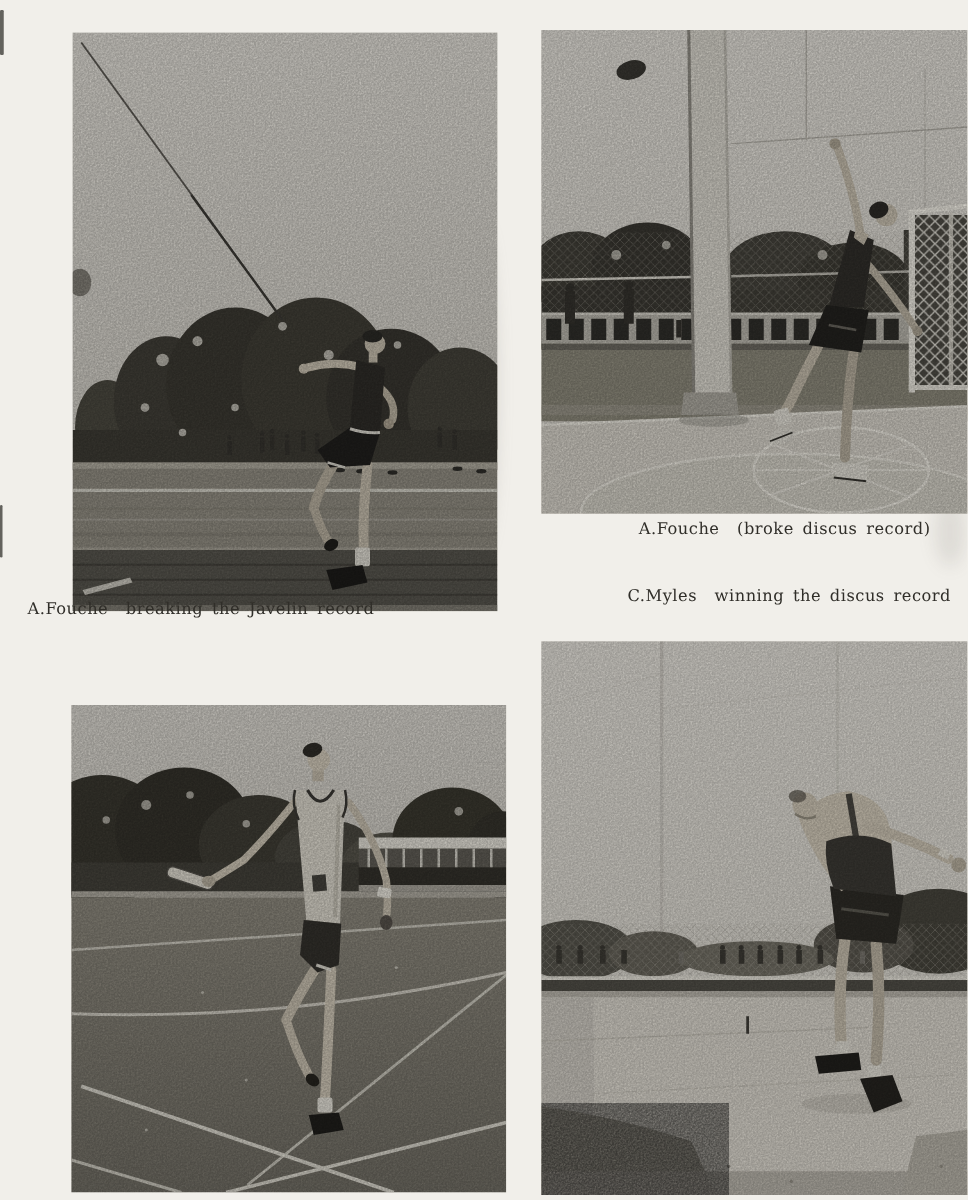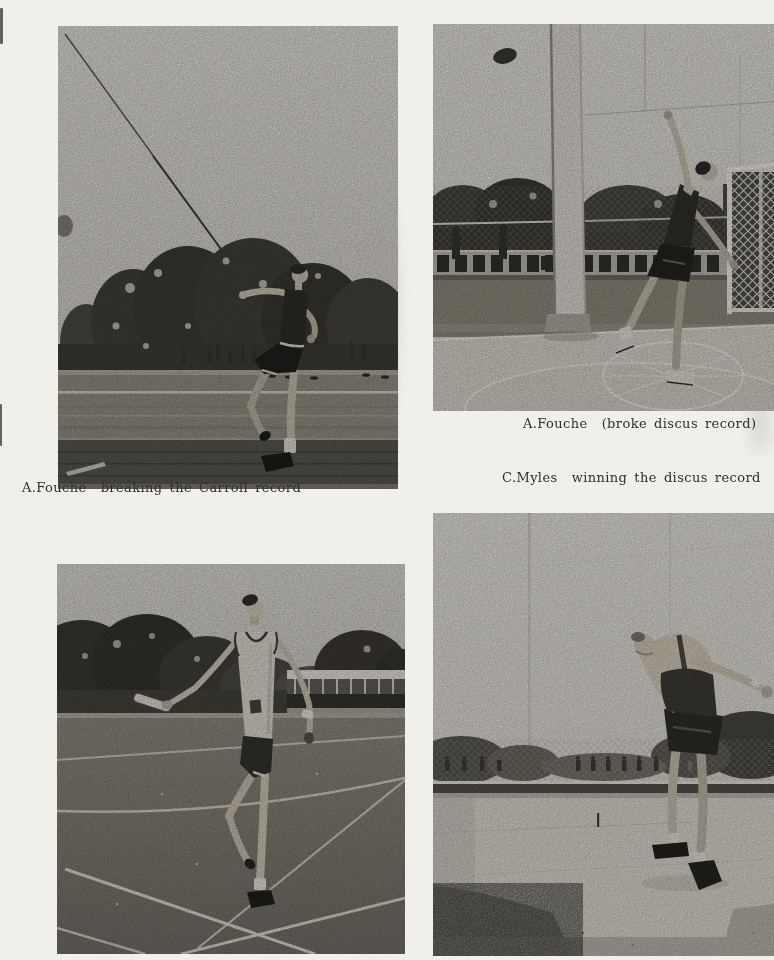--- a/index.html
+++ b/index.html
@@ -457,17 +457,17 @@
         <circle cx="334" cy="179" r="6" fill="#b1a999"></circle>
         <circle cx="211" cy="131" r="10" fill="#c6beae"></circle>
         <ellipse cx="205" cy="124" rx="7" ry="5" fill="#615c54" opacity=".8"></ellipse>
         <path d="M203,138 Q211,144 220,140" stroke="#938d7f" stroke-width="2" fill="none"></path>
       </g>
       <rect x="0" y="370" width="150" height="73" filter="url(#gD)" opacity="0.5"></rect>
       <rect width="364" height="443" filter="url(#gD)" opacity="0.28"></rect>
     </svg>
   </figure>
 
-  <div class="caption" style="left:22px;top:481px">A.Fouche  breaking the Carroll record</div>
-  <div class="caption" style="left:523px;top:417px">A.Fouche  (broke discus record)</div>
+  <div class="caption" style="left:22px;top:481px">A.Fouche  breaking the Javelin record</div>
+  <div class="caption" style="left:511px;top:417px">A.Fouche  (broke discus record)</div>
   <div class="caption" style="left:502px;top:471px">C.Myles  winning the discus record</div>
 
 </div>
 
 </body></html>

